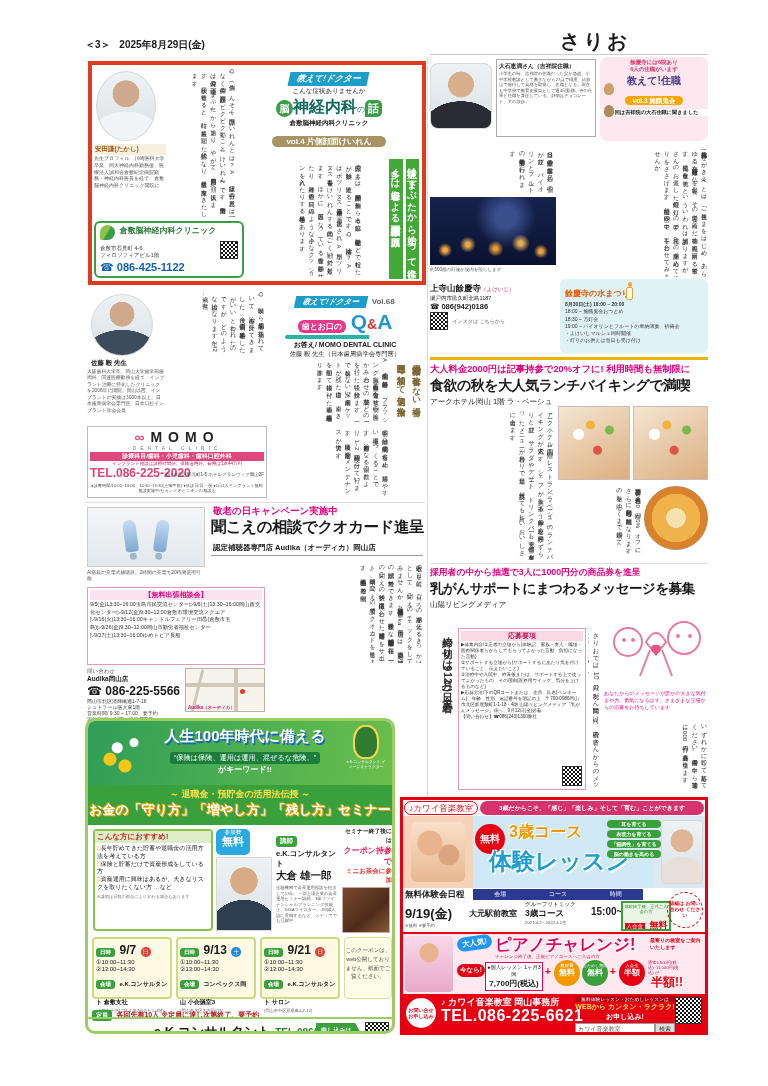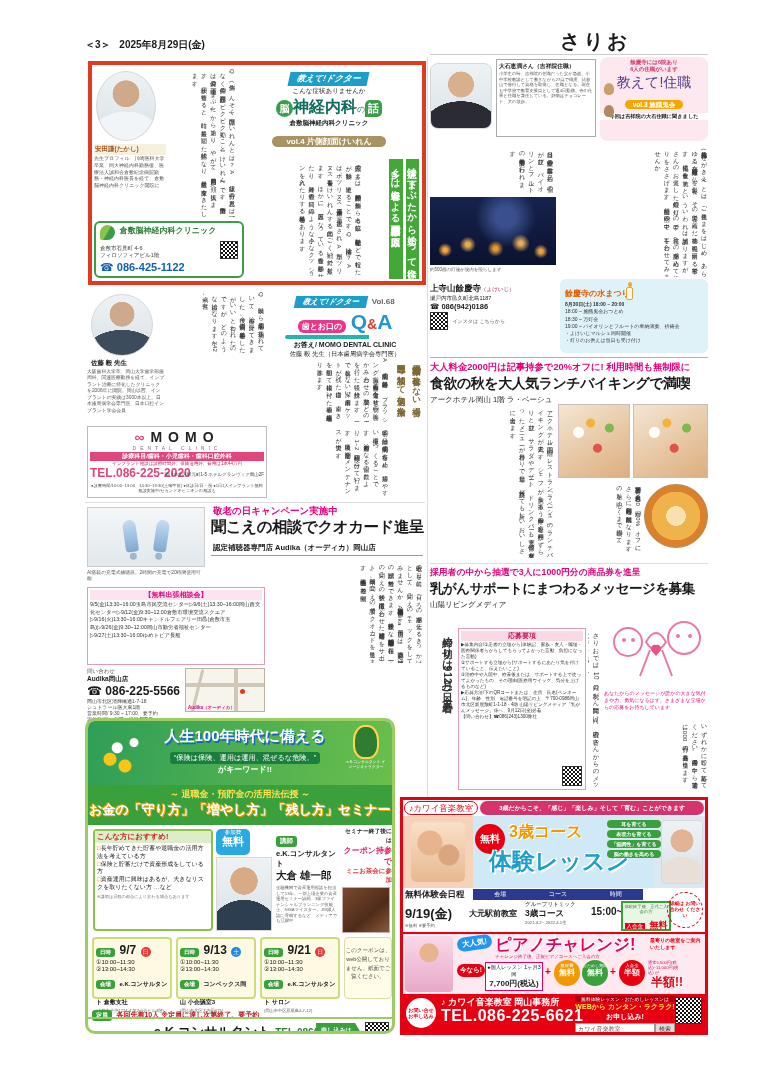--- a/index.html
+++ b/index.html
@@ -233,21 +233,21 @@
 
   <div class="a" style="left:430px;top:57px;width:278px;height:298px">
     <div class="a person" style="left:0;top:6px;width:62px;height:66px;border-radius:8px;--suit:#2b2b33;--skin:#d9b08c"></div>
     <div class="a" style="left:66px;top:2px;width:100px;height:78px;border:1px solid #aaa;padding:2px">
       <div style="font-size:5.8px;font-weight:bold">大石恵潤さん（吉祥院住職）</div>
       <div style="font-size:4.3px;color:#555;line-height:1.3">小学生の時、吉祥院の住職だった父が急逝。小中学校教諭として働きながら27歳で得度、比叡山で修行して資格を取得し、住職となる。現在も中学校で教育支援員として週4日勤務。寺の仕事と住職を兼任している。好物はチョコレート、犬の散歩。</div>
     </div>
     <div class="a" style="left:170px;top:0;width:108px;height:84px;background:#fde8ef;border-radius:8px;text-align:center;padding-top:2px">
       <div style="font-size:5.5px;color:#d6336c;font-weight:bold">餘慶寺には6院あり</div>
       <div style="font-size:5.5px;color:#d6336c;font-weight:bold">6人の住職がいます</div>
-      <div style="font-size:14px;font-weight:normal;color:#4a3b8c;margin-top:1px">教えて!住職</div>
+      <div style="font-size:10px;font-weight:bold;color:#4a3b8c;margin-top:1px">教えて!住職</div>
       <div style="margin-top:1px"><span style="background:#f6a800;color:#fff;font-size:6.5px;font-weight:bold;padding:1px 8px;border-radius:6px">vol.3 施餓鬼会</span></div>
       <div style="background:#fff;font-size:5.2px;font-weight:bold;margin-top:2px">今回は吉祥院の大石住職に聞きました</div>
       <div class="a" style="left:4px;top:26px;width:10px;height:12px;background:#c9a06a;border-radius:50% 50% 40% 40%"></div>
       <div class="a" style="left:4px;top:48px;width:10px;height:12px;background:#b08a5a;border-radius:50% 50% 40% 40%"></div>
     </div>
     <div class="a vt" style="left:130px;top:90px;width:148px;height:130px;font-size:6px">施餓鬼会(せがきえ)とは、ご先祖さまをはじめ、あらゆる存在(有縁無縁の仏)を供養し、その供養で積んだ功徳を先祖に回向する行事です。餓鬼に飲食を施すといういわれは諸説ありますが、皆さんのお供えした灯籠の灯りの中で、先祖への感謝を込めて祈りをささげます。幻想的な空間の中で、手を合わせてみませんか。</div>
     <div class="a vt" style="left:0;top:90px;width:124px;height:46px;font-size:6px">当日は餘慶寺の本堂前に約500個の灯籠が並び、バイオリンとフルートの奉納演奏も行われます。</div>
     <div class="a night" style="left:0;top:140px;width:126px;height:68px"></div>
     <div class="a" style="left:0;top:210px;font-size:4.5px;color:#555">約500個の灯籠が境内を照らします</div>
     <div class="a" style="left:0;top:220px;width:126px">
@@ -264,21 +264,21 @@
         <div style="font-weight:bold">8月30日(土) 18:00 ~ 20:00</div>
         <div>18:00 ~ 施餓鬼会おつとめ</div>
         <div>18:30 ~ 万灯会</div>
         <div>19:00 ~ バイオリンとフルートの奉納演奏、祈祷会</div>
         <div>・よけいじマルシェ同時開催</div>
         <div>・灯りのお供えは当日も受け付け</div>
       </div>
     </div>
   </div>
 
-  <div class="a" style="left:430px;top:357px;width:278px;height:203px;border-top:1px solid #eab308;padding-top:3px">
+  <div class="a" style="left:430px;top:357px;width:278px;height:203px;border-top:3px solid #eab308;padding-top:3px">
     <div style="font-size:9.3px;font-weight:bold;color:#e4007f">大人料金2000円は記事持参で20%オフに! 利用時間も無制限に</div>
     <div style="font-size:14px;font-weight:bold;letter-spacing:-.5px;margin-top:1px">食欲の秋を大人気ランチバイキングで満喫</div>
     <div style="font-size:7.5px;margin-top:2px">アークホテル岡山 1階 ラ・ベーシュ</div>
     <div class="a food" style="left:128px;top:46px;width:72px;height:74px"></div>
     <div class="a food" style="left:203px;top:46px;width:75px;height:74px"></div>
     <div class="a vt" style="left:0;top:48px;width:124px;height:152px;font-size:6px">アークホテル岡山1階のレストラン「ラ・ベーシュ」のランチバイキングが人気です。シェフが腕を振るう和洋中の多彩な料理がずらりと並び、サラダやデザート、ドリンクバーも充実。季節の食材を使ったメニューが月替わりで登場し、何度訪れても新しいおいしさに出合えます。</div>
     <div class="a vt" style="left:128px;top:124px;width:84px;height:76px;font-size:6px">記事持参で大人料金2000円が20%オフに、さらに利用時間も無制限になります。食欲の秋を心ゆくまで満喫して。</div>
     <div class="a pizza" style="left:214px;top:126px;width:64px;height:64px"></div>
   </div>
 

